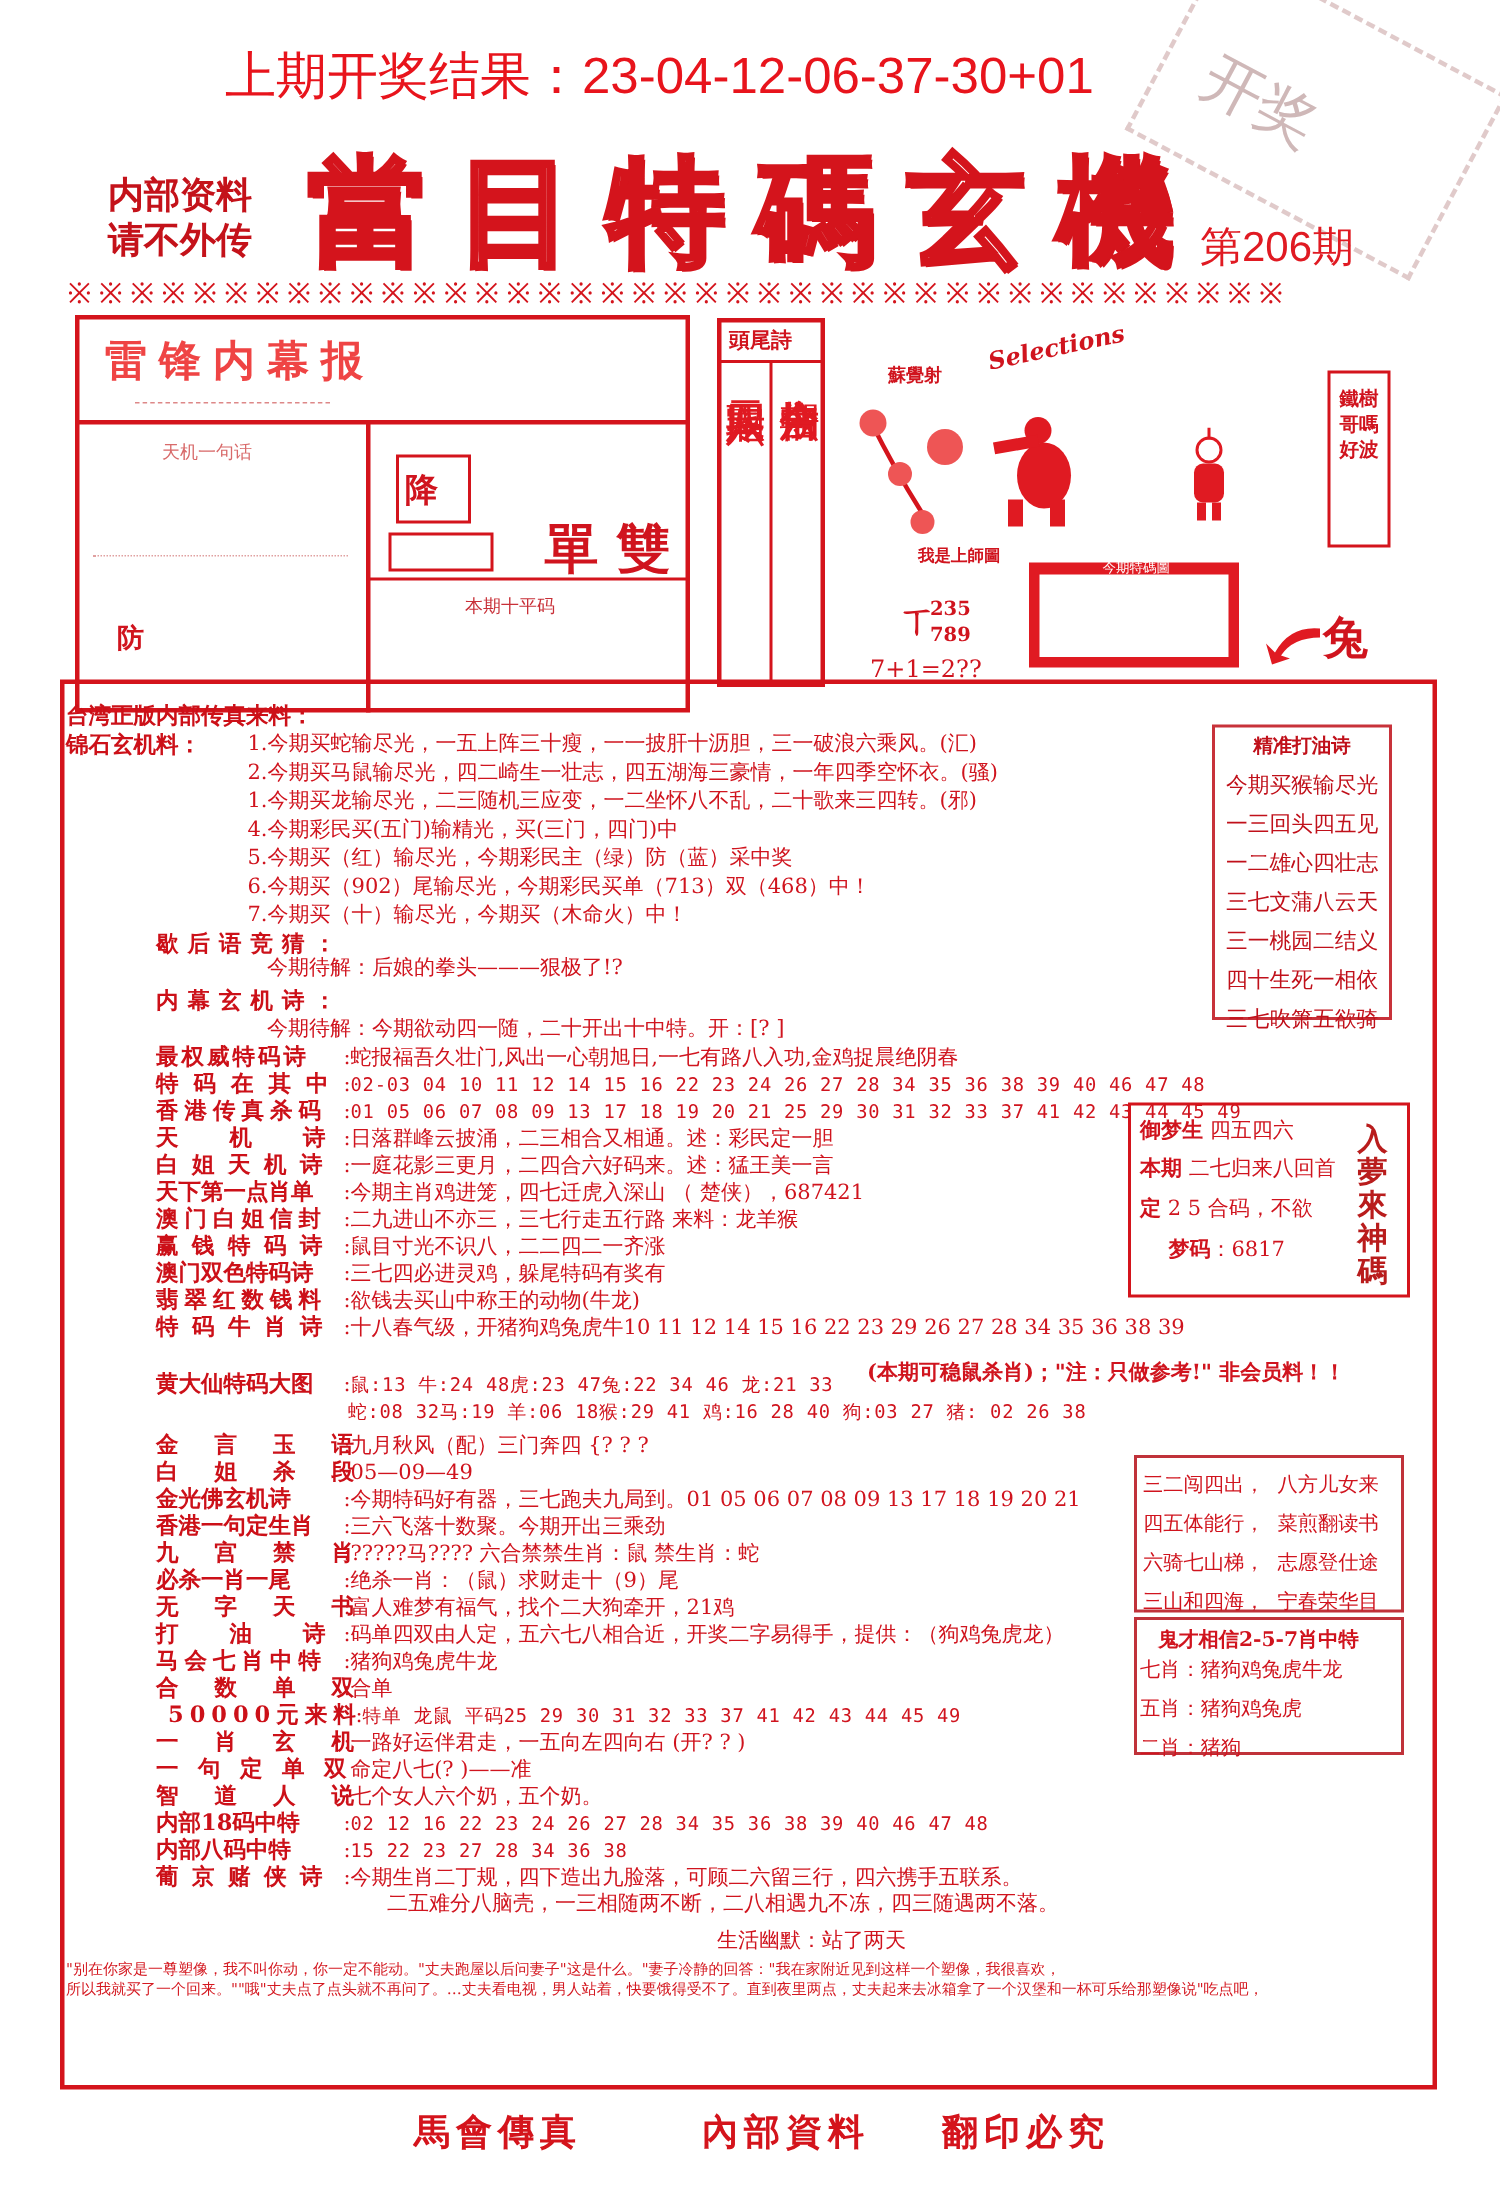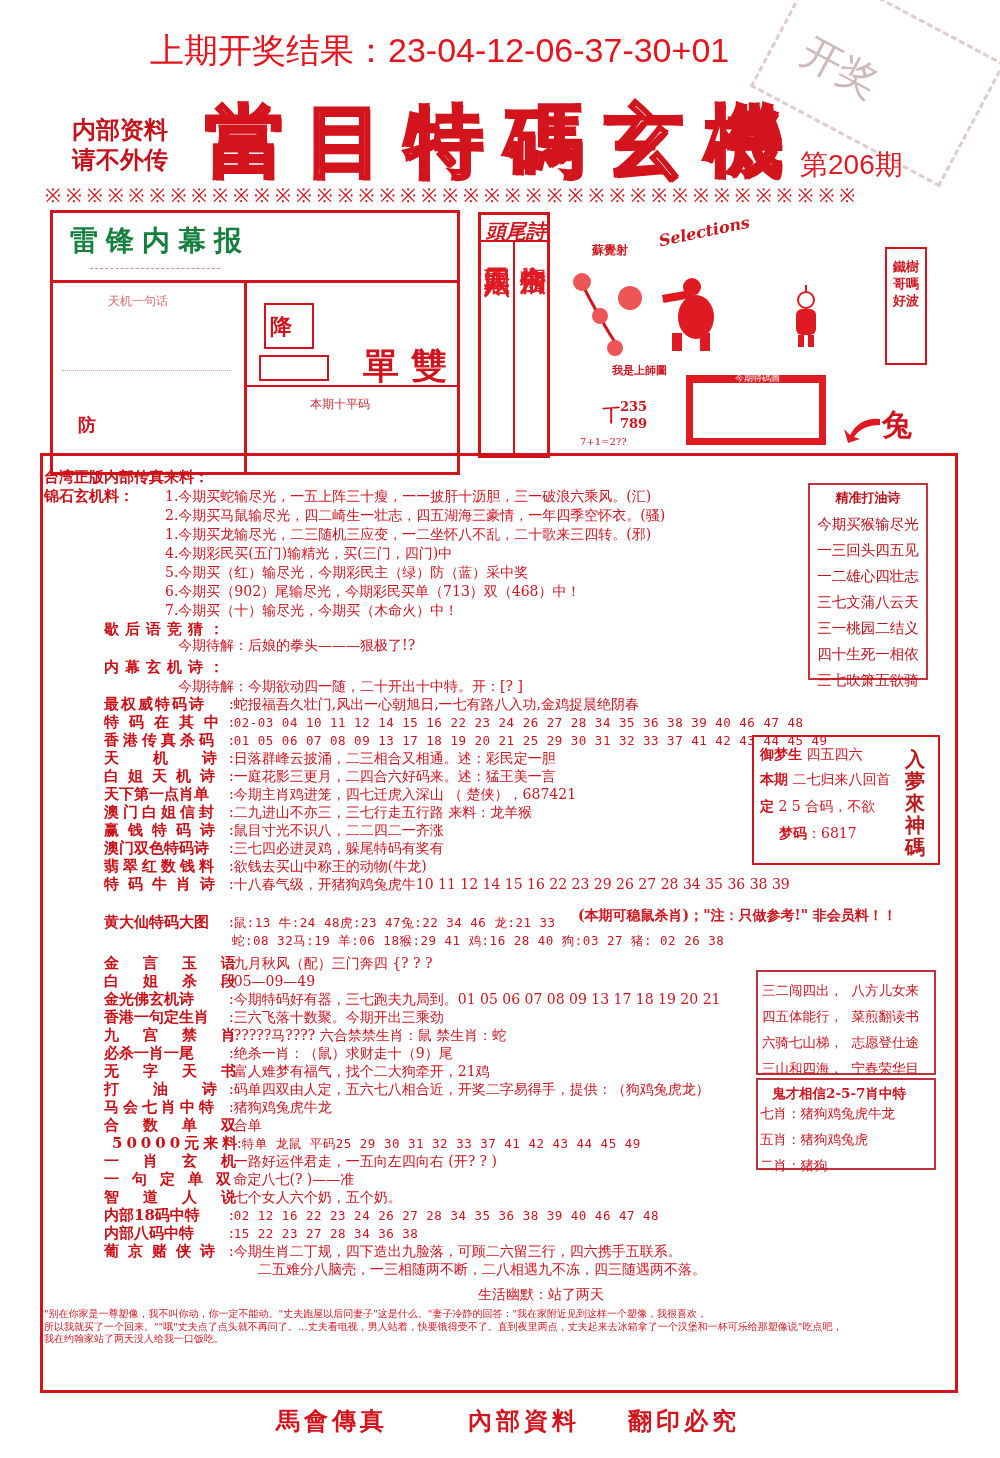--- a/index.html
+++ b/index.html
@@ -1,18 +1,18 @@
 <!DOCTYPE html>
 <html><head>
 <meta charset="utf-8">
 <style>
   * { box-sizing: border-box; margin: 0; padding: 0; }
   body { width: 1000px; height: 1458px; background: #ffffff; font-family: "DejaVu Serif", serif; color: #d0141e; position: relative; overflow: hidden; }
   .abs { position: absolute; }
-  .red { color: #15803d; text-align: center; }
+  .red { color: #ef4444; text-align: center; }
   .result { left: 150px; top: 28px; font-family: "Liberation Sans", sans-serif; font-size: 34px; color: #e8141c; letter-spacing: 0px; }
   .stamp { left: 770px; top: 5px; width: 215px; height: 140px; border: 3px dashed #c8a0a0; transform: rotate(28deg); opacity: 0.55; }
   .stamp-text { left: 800px; top: 40px; font-size: 40px; color: #b08a8a; opacity: .6; transform: rotate(28deg); }
   .side-note { left: 72px; top: 115px; font-size: 24px; line-height: 30px; color: #c4121a; font-weight: bold; }
   .main-title { left: 205px; top: 90px; font-size: 78px; letter-spacing: 22px; color: #ffffff; font-weight: bold;
      -webkit-text-stroke: 3px #d4141c; text-shadow: 2px 2px 0 #d4141c; }
   .issue { left: 800px; top: 146px; font-family: "Liberation Sans", sans-serif; font-size: 28px; color: #e01a22; }
   .stars { left: 45px; top: 182px; width: 915px; font-size: 19px; letter-spacing: 5px; color: #d4141c; white-space: nowrap; overflow: hidden; }
   .box { border: 3px solid #d4141c; }
   .thinbox { border: 2px solid #d4141c; }
@@ -59,21 +59,21 @@
 <div class="abs small-grey" style="left:62px;top:370px;width:170px;border-top:1px dotted #e0a0a0;height:20px;"></div>
 <div class="abs" style="left:78px;top:413px;font-size:18px;font-weight:bold;">防</div>
 <div class="abs box" style="left:264px;top:303px;width:50px;height:46px;border-width:2px;"></div>
 <div class="abs" style="left:270px;top:312px;font-size:22px;font-weight:bold;">降</div>
 <div class="abs thinbox" style="left:259px;top:355px;width:70px;height:26px;"></div>
 <div class="abs" style="left:363px;top:342px;font-size:36px;font-weight:bold;letter-spacing:12px;">單雙</div>
 <div class="abs" style="left:244px;top:385px;width:216px;border-top:2px solid #d4141c;"></div>
 <div class="abs small-grey" style="left:310px;top:396px;font-size:12px;color:#c83038;">本期十平码</div>
 
 <div class="abs box poem-col"></div>
-<div class="abs" style="left:486px;top:218px;font-size:20px;font-weight:bold;font-style:italic;">頭尾詩</div>
+<div class="abs" style="left:486px;top:218px;font-size:14px;font-weight:bold;">頭尾詩</div>
 <div class="abs" style="left:478px;top:240px;width:72px;border-top:2px solid #d4141c;"></div>
 <div class="abs" style="left:513px;top:240px;height:218px;border-left:2px solid #d4141c;"></div>
 <div class="abs vtext" style="left:518px;top:245px;">今期加倍六合中</div>
 <div class="abs vtext" style="left:482px;top:248px;">尾取二四六八零</div>
 
 <div class="abs" style="left:592px;top:242px;font-size:12px;font-weight:bold;">蘇覺射</div>
 <svg class="abs" style="left:560px;top:260px;" width="120" height="100">
   <path d="M20 20 Q40 60 60 90" stroke="#d4141c" stroke-width="3" fill="none"></path>
   <circle cx="22" cy="22" r="9" fill="#e55"></circle>
     <circle cx="40" cy="56" r="8" fill="#e55"></circle>
@@ -96,21 +96,21 @@
     <rect x="18" y="50" width="6" height="12" fill="#e01a22"></rect>
 </svg>
 <div class="abs thinbox" style="left:885px;top:247px;width:42px;height:118px;"></div>
 <div class="abs" style="left:893px;top:258px;width:26px;font-size:13px;line-height:17px;font-weight:bold;word-break:break-all;">鐵樹哥嗎好波</div>
 <div class="abs" style="left:612px;top:363px;font-size:11px;font-weight:bold;">我是上師圖</div>
 <div class="abs" style="left:600px;top:398px;font-size:24px;font-weight:bold;">ㄒ</div>
 <div class="abs" style="left:620px;top:398px;font-size:13px;line-height:17px;font-weight:bold;">
   <div>235</div>
   <div>789</div>
 </div>
-<div class="abs" style="left:580px;top:436px;font-size:10px;">7+1=2??</div>
+<div class="abs" style="left:580px;top:436px;font-size:16px;">7+1=2??</div>
 <div class="abs" style="left:686px;top:375px;width:140px;height:70px;border:7px solid #e01a22;border-top-width:8px;"></div>
 <div class="abs" style="left:735px;top:372px;font-size:9px;color:#ffffff;">今期特碼圖</div>
 <svg class="abs" style="left:842px;top:415px;" width="40" height="30">
   <path d="M38 4 Q18 2 8 20 L2 14 L6 28 L18 24 L12 22 Q20 10 38 10 Z" fill="#e01a22"></path>
 </svg>
 <div class="abs" style="left:882px;top:405px;font-size:30px;font-weight:bold;">兔</div>
 
 <div class="abs bigframe"></div>
 
 <div class="line" style="left:44px;top:468px;"><span class="lbl">台湾正版内部传真来料：</span></div>
@@ -160,21 +160,20 @@
 <div class="line" style="left:104px;top:1188px;"><span class="lbl" style="width:125px;letter-spacing:24px;">智道人说</span>:<span>七个女人六个奶，五个奶。</span></div>
 <div class="line" style="left:104px;top:1206px;"><span class="lbl" style="width:125px;">内部18码中特</span>:<span class="num">02 12 16 22 23 24 26 27 28 34 35 36 38 39 40 46 47 48</span></div>
 <div class="line" style="left:104px;top:1224px;"><span class="lbl" style="width:125px;">内部八码中特</span>:<span class="num">15 22 23 27 28 34 36 38</span></div>
 <div class="line" style="left:104px;top:1242px;"><span class="lbl" style="width:125px;letter-spacing:9px;">葡京赌侠诗</span>:<span>今期生肖二丁规，四下造出九脸落，可顾二六留三行，四六携手五联系。</span></div>
 <div class="line" style="left:258px;top:1260px;">二五难分八脑壳，一三相随两不断，二八相遇九不冻，四三随遇两不落。</div>
 
 <div class="line" style="left:478px;top:1285px;font-size:14px;">生活幽默：站了两天</div>
 <div class="abs story">
   <div>"别在你家是一尊塑像，我不叫你动，你一定不能动。"丈夫跑屋以后问妻子"这是什么。"妻子冷静的回答："我在家附近见到这样一个塑像，我很喜欢，</div>
   <div>所以我就买了一个回来。""哦"丈夫点了点头就不再问了。…丈夫看电视，男人站着，快要饿得受不了。直到夜里两点，丈夫起来去冰箱拿了一个汉堡和一杯可乐给那塑像说"吃点吧，</div>
-  <div>我在约翰家站了两天没人给我一口饭吃。</div>
 </div>
 
 <div class="abs poem-box">
   <div style="font-weight:bold;font-size:13px;">精准打油诗</div>
   <div>今期买猴输尽光</div>
   <div>一三回头四五见</div>
   <div>一二雄心四壮志</div>
   <div>三七文蒲八云天</div>
   <div>三一桃园二结义</div>
   <div>四十生死一相依</div>

